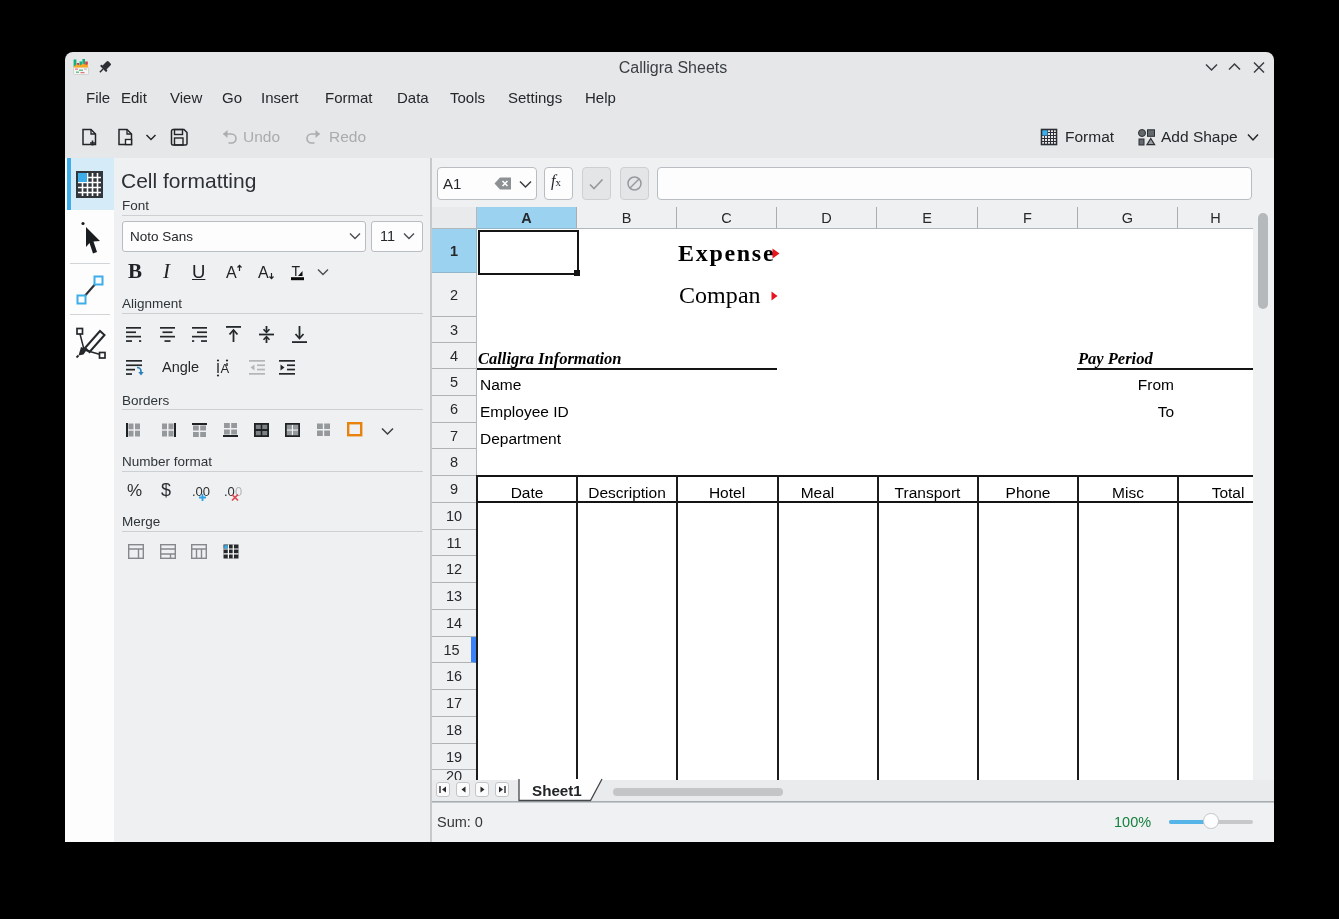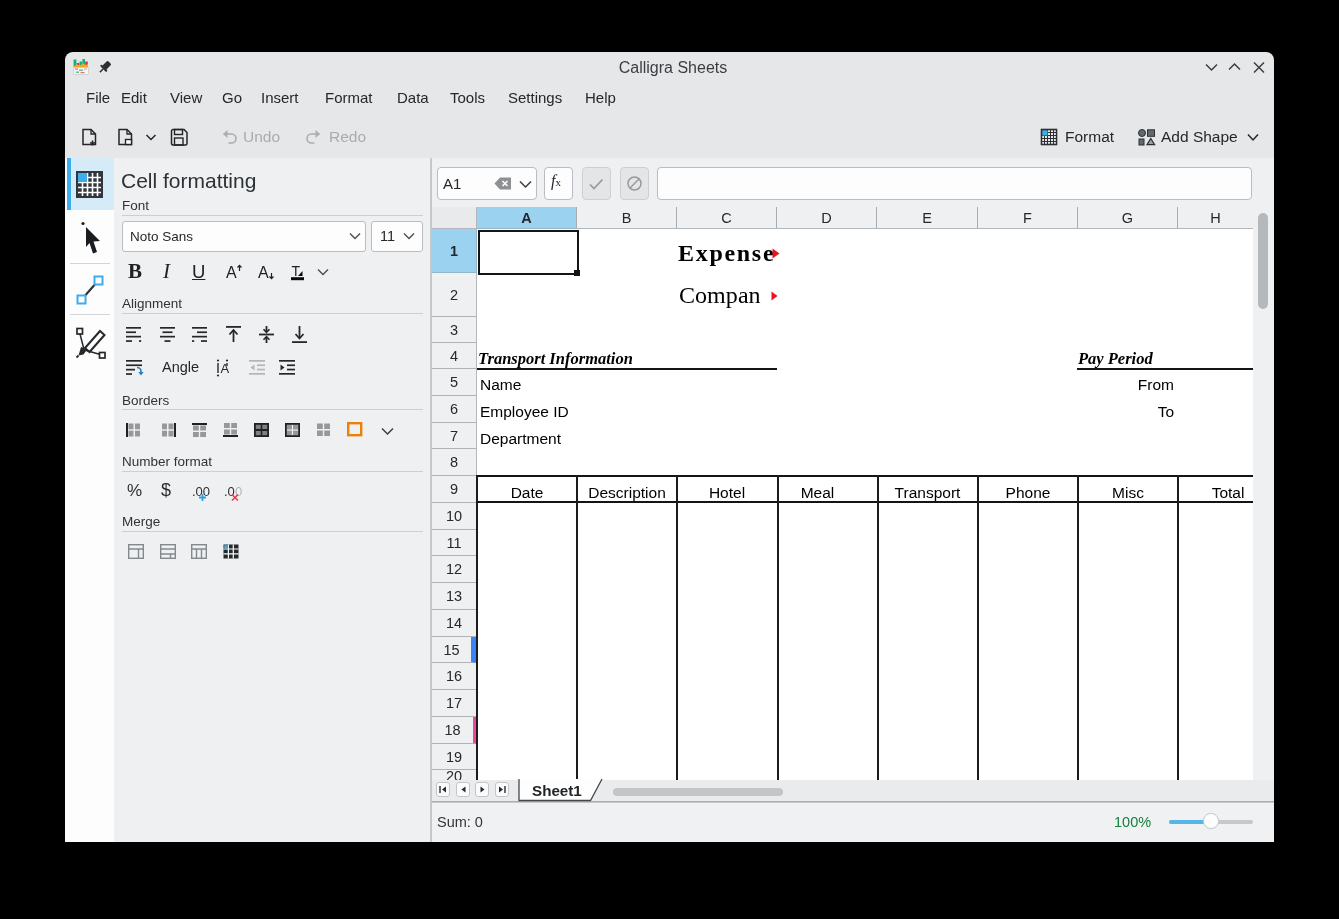--- a/index.html
+++ b/index.html
@@ -408,35 +408,35 @@
 <div class="rowhead" style="top:449px;height:27px;line-height:27px;border-right:1px solid #b4b8ba;">8</div>
 <div class="rowhead" style="top:476px;height:27px;line-height:27px;border-right:1px solid #b4b8ba;">9</div>
 <div class="rowhead" style="top:503px;height:27px;line-height:27px;border-right:1px solid #b4b8ba;">10</div>
 <div class="rowhead" style="top:530px;height:26px;line-height:26px;border-right:1px solid #b4b8ba;">11</div>
 <div class="rowhead" style="top:556px;height:27px;line-height:27px;border-right:1px solid #b4b8ba;">12</div>
 <div class="rowhead" style="top:583px;height:27px;line-height:27px;border-right:1px solid #b4b8ba;">13</div>
 <div class="rowhead" style="top:610px;height:27px;line-height:27px;border-right:1px solid #b4b8ba;">14</div>
 <div class="rowhead" style="top:637px;height:26px;line-height:26px;border-right:6px solid #3b82f6;">15</div>
 <div class="rowhead" style="top:663px;height:27px;line-height:27px;border-right:1px solid #b4b8ba;">16</div>
 <div class="rowhead" style="top:690px;height:27px;line-height:27px;border-right:1px solid #b4b8ba;">17</div>
-<div class="rowhead" style="top:717px;height:27px;line-height:27px;border-right:4px solid #ec4899;">18</div>
+<div class="rowhead" style="top:717px;height:27px;line-height:27px;border-right:1px solid #ec4899;">18</div>
 <div class="rowhead" style="top:744px;height:26px;line-height:26px;border-right:1px solid #b4b8ba;">19</div>
 <div class="rowhead" style="top:770px;height:10px;border-right:1px solid #b0b3b5;border-bottom:none;overflow:hidden;">
       <div style="margin-top:-2.5px;">20</div>
     </div>
 
 <div class="ctx" style="left:678px;top:240px;font-family:'Liberation Serif',serif;font-size:24px;font-weight:bold;letter-spacing:1.7px;">Expense</div>
 <svg class="a" style="left:771.5px;top:248px;" width="8" height="11">
       <path d="M0.5 0.5l7 5-7 5z" fill="#e8141e"></path>
     </svg>
 <div class="ctx" style="left:679px;top:281.5px;font-family:'Liberation Serif',serif;font-size:24px;letter-spacing:0.05px;">Compan</div>
 <svg class="a" style="left:771px;top:291px;" width="7" height="10">
       <path d="M0.5 0.5l6 4.5-6 4.5z" fill="#e8141e"></path>
     </svg>
-<div class="ctx" style="left:478px;top:349px;font-family:'Liberation Serif',serif;font-size:16.5px;font-weight:bold;font-style:italic;">Transport Information</div>
+<div class="ctx" style="left:478px;top:349px;font-family:'Liberation Serif',serif;font-size:16.5px;font-weight:bold;font-style:italic;">Calligra Information</div>
 <div class="ctx" style="left:1078px;top:349px;font-family:'Liberation Serif',serif;font-size:16.5px;font-weight:bold;font-style:italic;">Pay Period</div>
 <div class="ctx" style="left:480px;top:376px;">Name</div>
 <div class="ctx" style="left:480px;top:403px;">Employee ID</div>
 <div class="ctx" style="left:480px;top:430px;">Department</div>
 <div class="ctx" style="left:1074px;top:376px;width:100px;text-align:right;">From</div>
 <div class="ctx" style="left:1074px;top:403px;width:100px;text-align:right;">To</div>
 <div class="ctx" style="left:477px;top:483.5px;width:100px;text-align:center;">Date</div>
 <div class="ctx" style="left:577px;top:483.5px;width:100px;text-align:center;">Description</div>
 <div class="ctx" style="left:677px;top:483.5px;width:100px;text-align:center;">Hotel</div>
 <div class="ctx" style="left:777px;top:483.5px;width:81px;text-align:center;">Meal</div>

